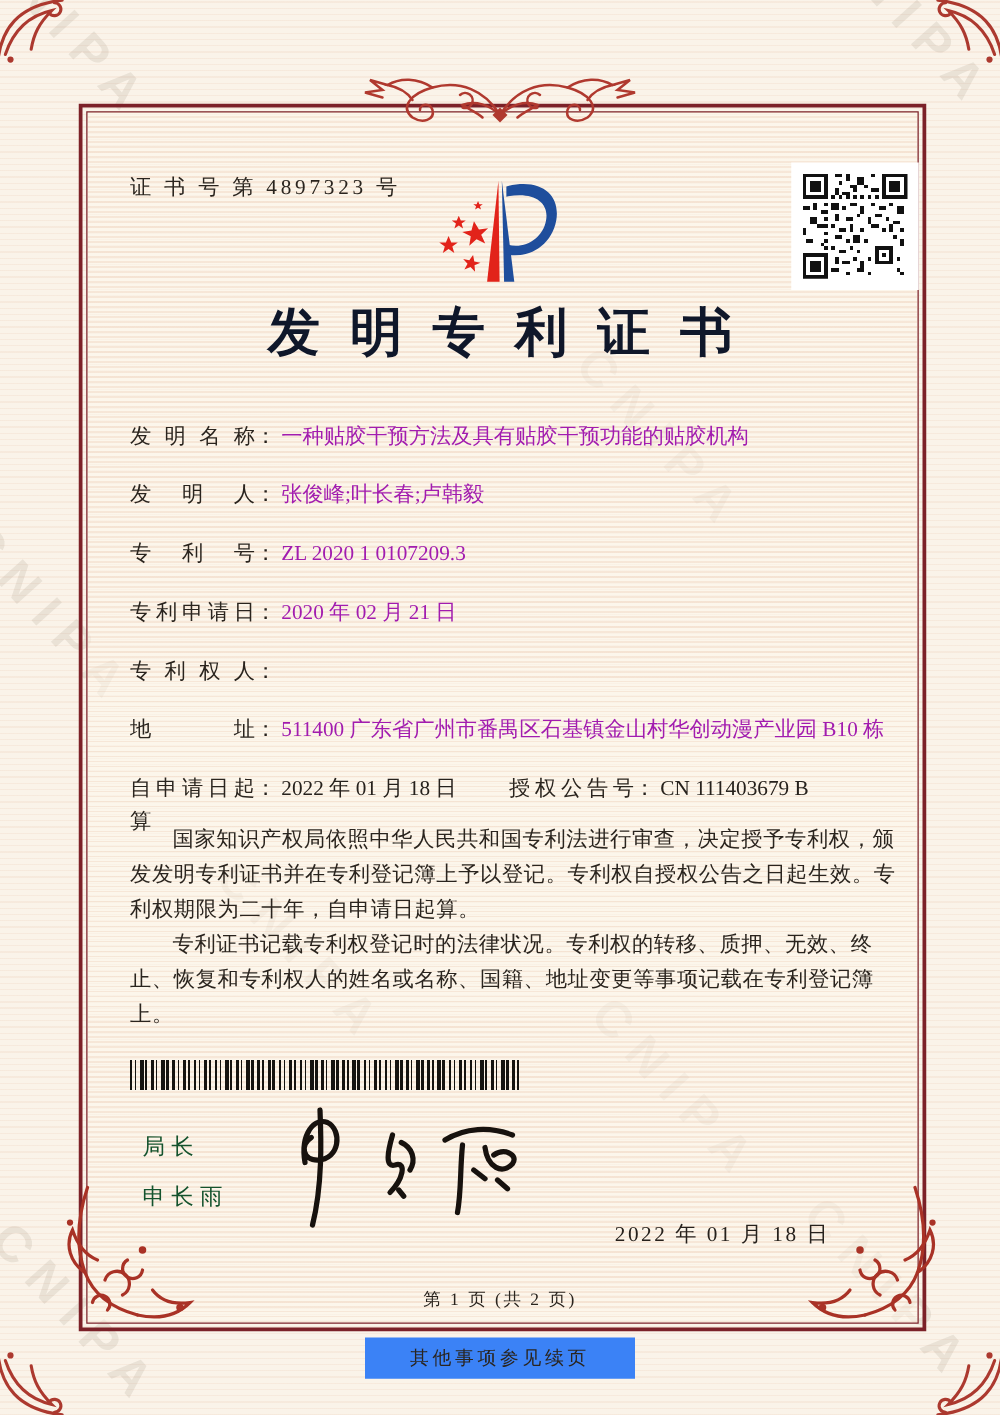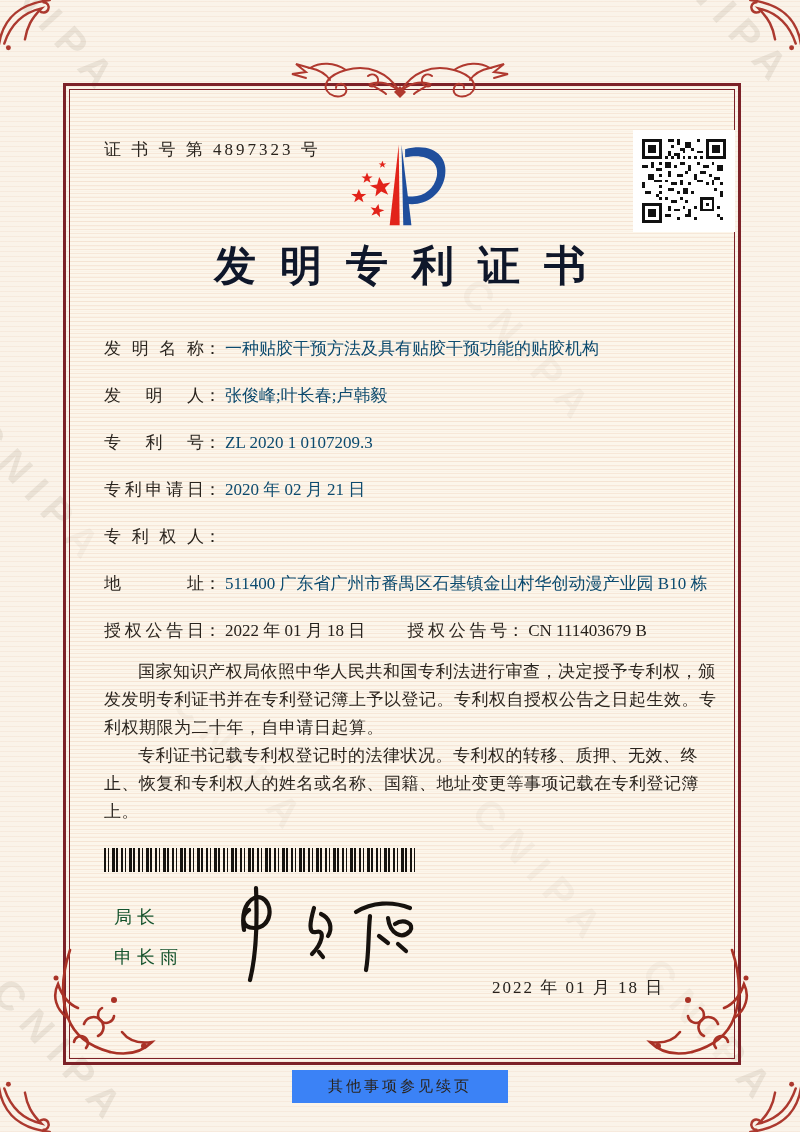--- a/index.html
+++ b/index.html
@@ -40,21 +40,21 @@
     position:absolute; left:0; top:238px; width:100%; text-align:center;
     font-size:42px; font-weight:bold; letter-spacing:24px; text-indent:24px; color:#0f172a;
   }
   .fields{ position:absolute; left:104px; top:336px; width:616px; font-size:17px; }
   .frow{ margin-bottom:21px; line-height:26px; display:flex; align-items:flex-start; }
   .flabel{
     display:inline-block; width:100px; text-align:justify; text-align-last:justify;
     flex:0 0 100px; color:#2a241e;
   }
   .fcolon{ flex:0 0 auto; margin-right:4px; }
-  .fvalue{ flex:1 1 auto; max-width:500px; color:#0c4a6e; }
+  .fvalue{ flex:1 1 auto; max-width:500px; color:#a21caf; }
   .grant-row{ margin-top:0; }
   .grant-row .pair{ display:flex; }
   .grant-row .pair.second{ margin-left:42px; }
   .grant-row .flabel{ width:100px; flex-basis:100px; }
   .paras{
     position:absolute; left:104px; top:658px; width:614px;
     font-size:17px; line-height:28px; letter-spacing:0.5px; color:#2a241e;
   }
   .paras p{ margin:0; text-indent:2em; }
   .barcode{
@@ -321,21 +321,21 @@
       <span class="flabel">专利权人</span>
         <span class="fcolon">：</span>
     </div>
     <div class="frow">
       <span class="flabel">地址</span>
         <span class="fcolon">：</span>
       <span class="fvalue">511400 广东省广州市番禺区石基镇金山村华创动漫产业园 B10 栋</span>
     </div>
     <div class="frow grant-row">
       <span class="pair">
-        <span class="flabel">授权公告日</span>
+        <span class="flabel">自申请日起算</span>
           <span class="fcolon">：</span>
         <span>2022 年 01 月 18 日</span>
       </span>
       <span class="pair second">
         <span class="flabel">授权公告号</span>
           <span class="fcolon">：</span>
         <span>CN 111403679 B</span>
       </span>
     </div>
   </div>
@@ -362,16 +362,17 @@
       <path d="M134,34 C150,24 170,23 188,30"></path>
       <path d="M148,38 C146,58 147,76 144,92"></path>
       <path d="M166,40 C168,56 180,62 188,53 C193,46 182,40 173,46"></path>
       <path d="M157,58 l9,7"></path>
         <path d="M176,66 l8,7"></path>
     </g>
   </svg>
 
   <div class="issue-date">2022 年 01 月 18 日</div>
 
+  <div class="page-info">第 1 页 (共 2 页)</div>
 
   <div class="cont-box">其他事项参见续页</div>
 
 </div>
 
 </body></html>

